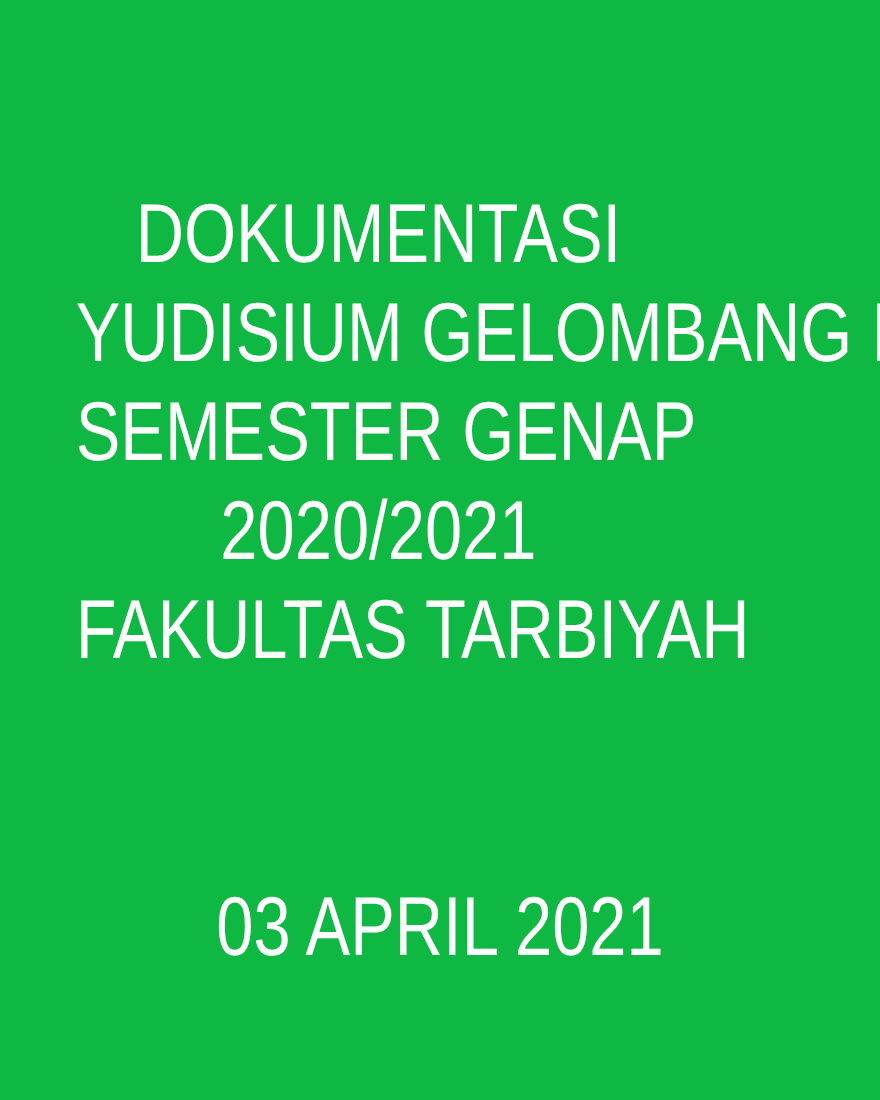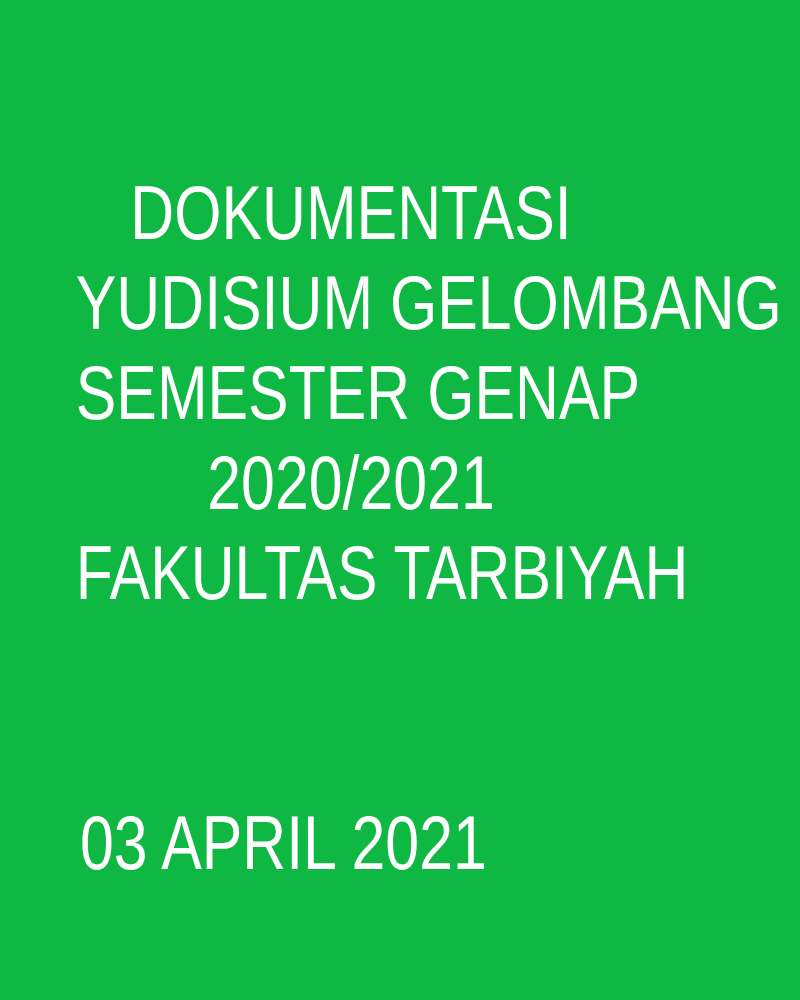--- a/index.html
+++ b/index.html
@@ -22,28 +22,27 @@
     align-items: center;
     justify-content: flex-start;
     box-sizing: border-box;
   }
   #title-block {
     position: absolute;
     top: 168px;
     left: 0;
     width: 688px;
     text-align: center;
-    padding-left: 7px;
   }
   #date-block {
     position: absolute;
     top: 708px;
     left: 0;
     width: 800px;
-    text-align: left;
+    text-align: center;
   }
   .poster-line {
     display: block;
     color: #FFFFFF;
     font-family: "Liberation Sans", sans-serif;
     font-weight: 300;
     font-size: 76px;
     line-height: 90px;
     letter-spacing: 0px;
     text-transform: uppercase;

